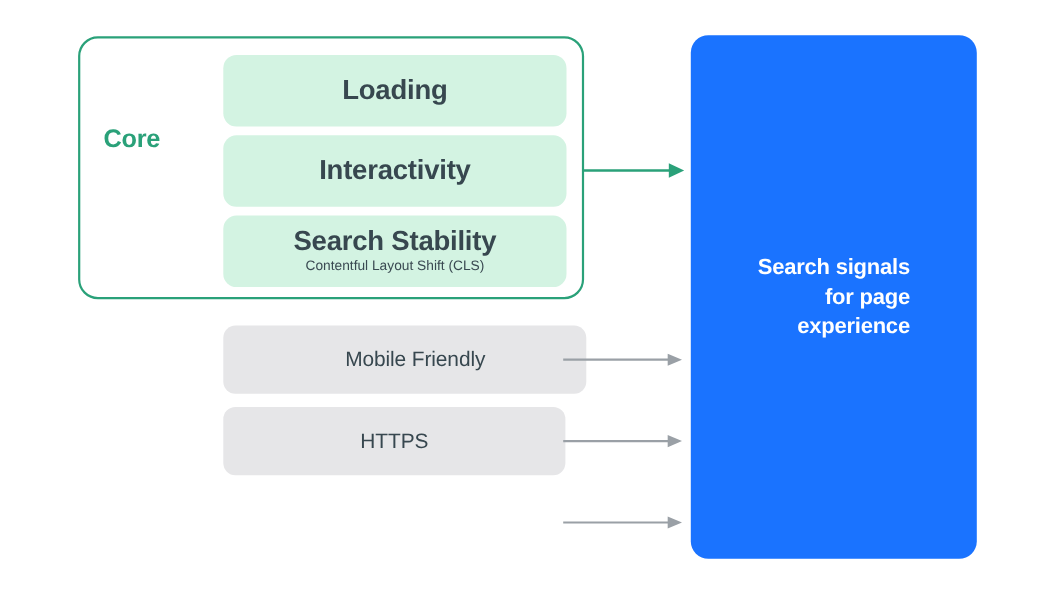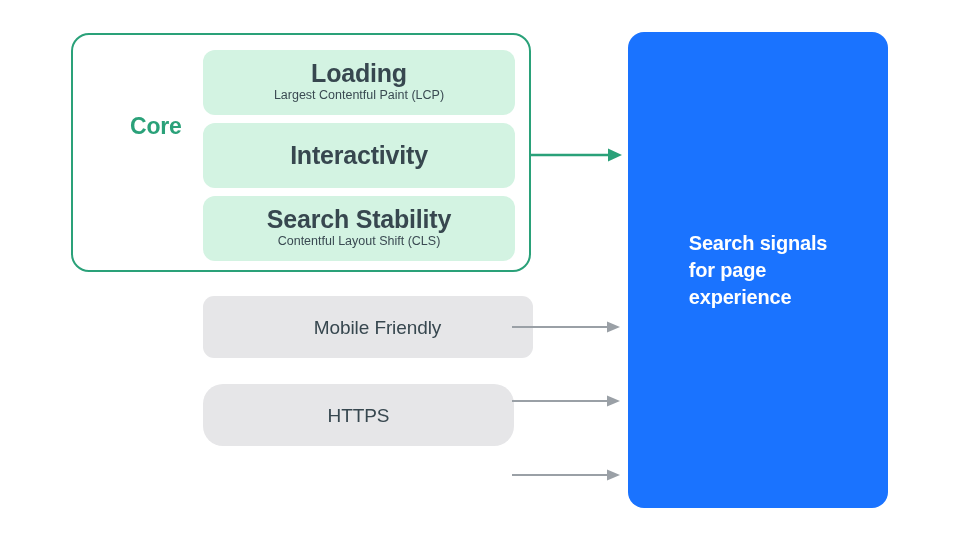--- a/index.html
+++ b/index.html
@@ -41,21 +41,20 @@
     position: absolute;
     left: 94px;
     top: 113px;
     width: 100px;
     text-align: left;
     color: #2AA179;
     font-size: 23px;
     font-weight: bold;
     line-height: 27px;
     letter-spacing: -0.2px;
-    margin-left: 36px;
   }
   .cwv-label span { display: block; }
 
   
   .metric-card {
     position: absolute;
     left: 203px;
     width: 312px;
     height: 65px;
     background: #D3F3E2;
@@ -91,21 +90,21 @@
     left: 203px;
     width: 311px;
     height: 62px;
     background: #E6E6E8;
     border-radius: 11px;
     display: flex;
     align-items: center;
     justify-content: center;
   }
   .signal-card.s1 { top: 296px; padding-left: 19px; }
-  .signal-card.s2 { top: 384px; border-radius: 20px; }
+  .signal-card.s2 { top: 370px; }
   .signal-card.s3 { top: 444px; }
 
   .signal-label {
     color: #37474F;
     font-size: 19px;
     font-weight: normal;
     line-height: 23px;
     letter-spacing: -0.1px;
   }
 
@@ -120,21 +119,21 @@
     border-radius: 16px;
     display: flex;
     align-items: center;
     justify-content: center;
   }
   .blue-panel-text {
     color: #ffffff;
     font-size: 20px;
     font-weight: bold;
     line-height: 27px;
-    text-align: left;
+    text-align: right;
     letter-spacing: -0.2px;
     white-space: pre-line;
   }
 
   
   .arrow {
     position: absolute;
     pointer-events: none;
   }
   .arrow-green  { left: 528px; top: 143px; }
@@ -148,21 +147,20 @@
 <div id="canvas">
 
   <div class="cwv-container"></div>
 
   <div class="cwv-label">
     <span>Core</span>
   </div>
 
   <div class="metric-card m1">
     <div class="metric-title">Loading</div>
-    <div class="metric-sub">Largest Contentful Paint (LCP)</div>
   </div>
 
   <div class="metric-card m2">
     <div class="metric-title">Interactivity</div>
   </div>
 
   <div class="metric-card m3">
     <div class="metric-title">Search Stability</div>
     <div class="metric-sub">Contentful Layout Shift (CLS)</div>
   </div>

